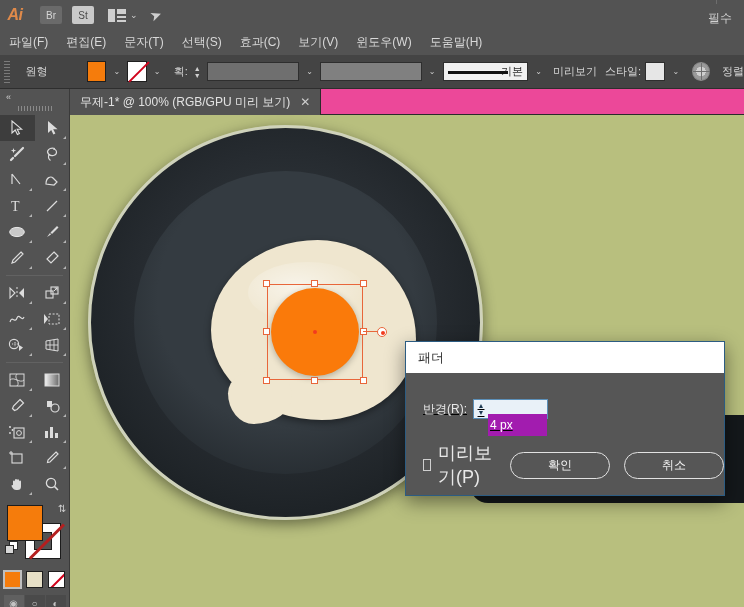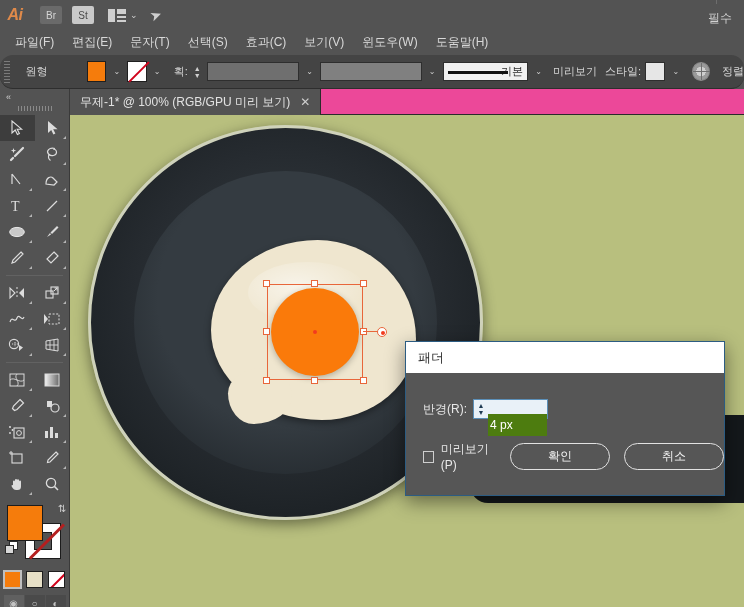--- a/index.html
+++ b/index.html
@@ -36,31 +36,31 @@
   .rocket { margin-left: 12px; color: #cfcfcf; font-size: 14px; transform: rotate(-20deg); }
   .appbar-right {
     margin-left: auto; display: flex; align-items: center; gap: 6px;
     padding-right: 12px; color: #d2d2d2; font-size: 12px; flex-direction: column;
   }
   .appbar-sep { width: 1px; height: 16px; background: #6d6d6d; margin-right: 8px; }
 
   
   .menubar {
     position: absolute; left: 0; top: 30px; width: 744px; height: 25px;
-    background: #535353; display: flex; align-items: center; padding-left: 6px;
+    background: #535353; display: flex; align-items: center; 
   }
   .menu-item {
     color: #d8d8d8; font-size: 12px; padding: 3px 9px; white-space: nowrap; cursor: default;
   }
 
   
   .controlbar {
     position: absolute; left: 0; top: 55px; width: 744px; height: 34px;
     background: #444444; border-bottom: 1px solid #2e2e2e;
-    display: flex; align-items: center; padding-left: 4px; gap: 4px; border-radius: 13px;
+    display: flex; align-items: center; padding-left: 4px; gap: 4px;
   }
   .grip { width: 6px; height: 22px; background: repeating-linear-gradient(to bottom,#7a7a7a 0 1px,transparent 1px 3px); margin-right: 4px; }
   .cb-label { color: #d5d5d5; font-size: 11px; white-space: nowrap; }
   .swatch-fill {
     width: 21px; height: 21px; background: #f57c0c; border: 1px solid #1f1f1f;
   }
   .swatch-none {
     width: 21px; height: 21px; background: #ffffff; border: 1px solid #1f1f1f; position: relative;
   }
   .swatch-none::after {
@@ -207,31 +207,31 @@
   .dialog {
     position: absolute; left: 405px; top: 341px; width: 320px; height: 155px;
     background: #565656; border: 1px solid #2c5c82;
     box-shadow: 0 6px 18px rgba(0,0,0,0.45);
   }
   .dlg-title {
     height: 31px; background: #ffffff; display: flex; align-items: center; padding-left: 12px;
   }
   .dlg-title span { font-size: 13px; color: #2f2f2f; }
   .dlg-body { position: relative; height: 124px; }
-  .row-radius { display: flex; align-items: center; gap: 6px; padding: 26px 0 0 17px; }
+  .row-radius { display: flex; align-items: center; gap: 6px; padding: 26px 0 0 17px; text-decoration: underline; }
   .row-radius .lbl { color: #e8e8e8; font-size: 12px; }
   .inp-wrap {
     display:flex; align-items:center; width: 75px; height: 20px;
     background:#e9f1f8; border:1px solid #5b8fb8;
   }
   .inp-step { width:14px; display:flex; flex-direction:column; align-items:center; justify-content:center;
     color:#1d3a52; font-size:7px; line-height:7px; }
-  .inp-val { flex:1; font-size:12px; color:#ffffff; background:#4d7c0f; padding:4px 2px;margin-top:32px; }
+  .inp-val { flex:1; font-size:12px; color:#ffffff; background:#a21caf; padding:4px 2px;margin-top:32px; }
   .row-actions { display:flex; align-items:center; gap:14px; padding: 22px 0 0 17px; }
-  .chk { display:flex; align-items:center; gap:7px; color:#e8e8e8; font-size:12px; }
+  .chk { display:flex; align-items:center; gap:7px; color:#e8e8e8; font-size:18px; }
   .chk .box { width:12px; height:12px; border:1px solid #cfcfcf; background:#565656; }
   .pill {
     min-width: 100px; height: 27px; border-radius: 14px; border: 1px solid #e2e2e2;
     background: transparent; color:#f2f2f2; font-size:12px;
     display:flex; align-items:center; justify-content:center;
   }
 </style>
 </head>
 <body>
 

